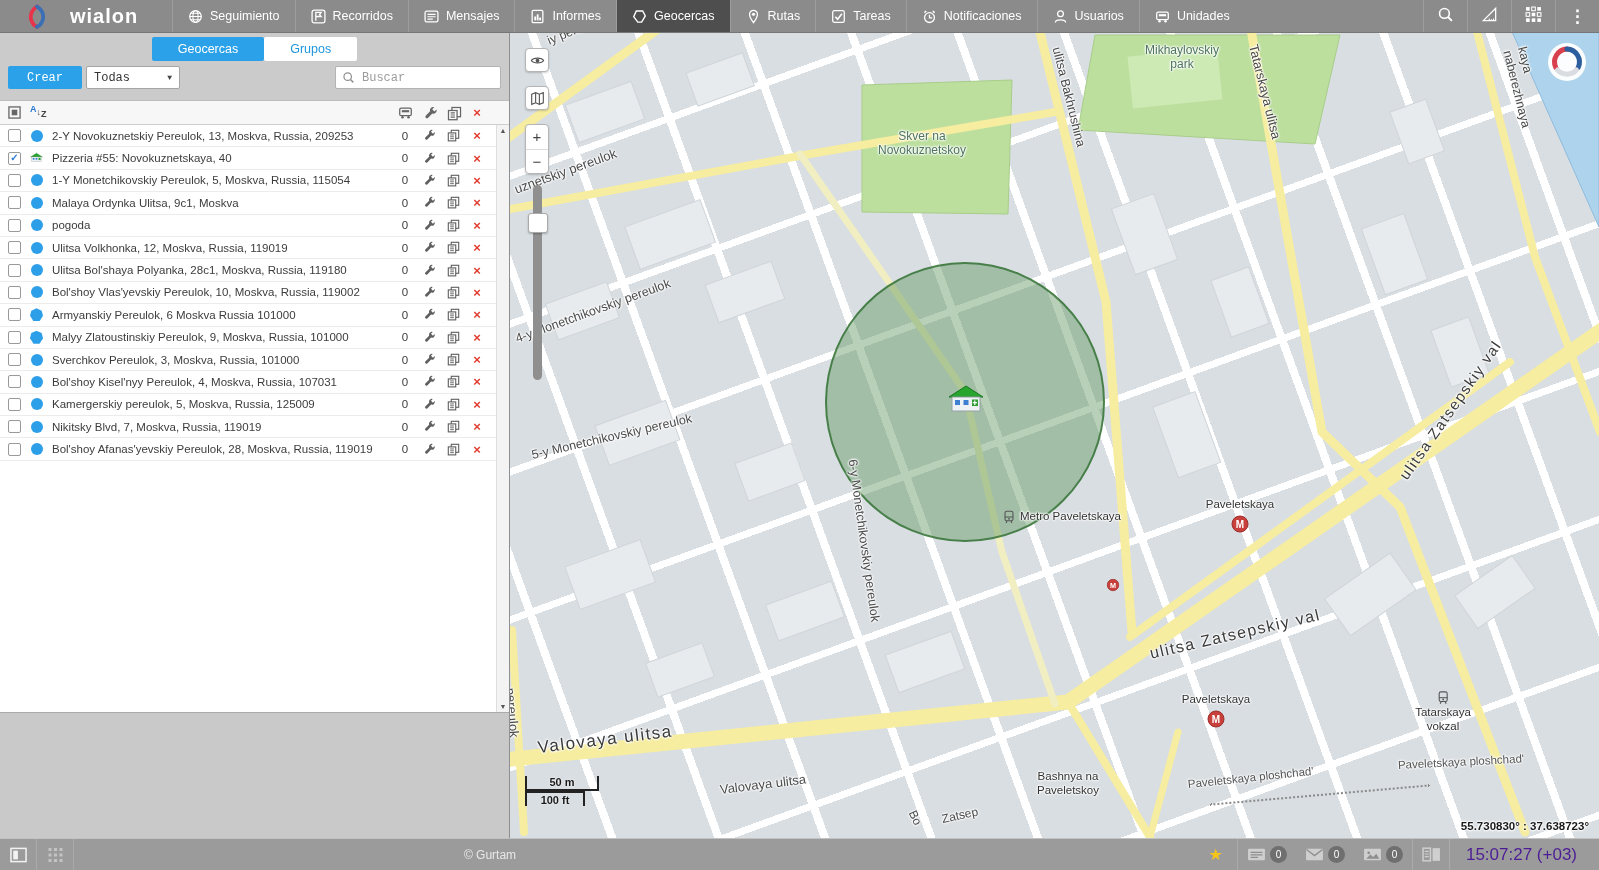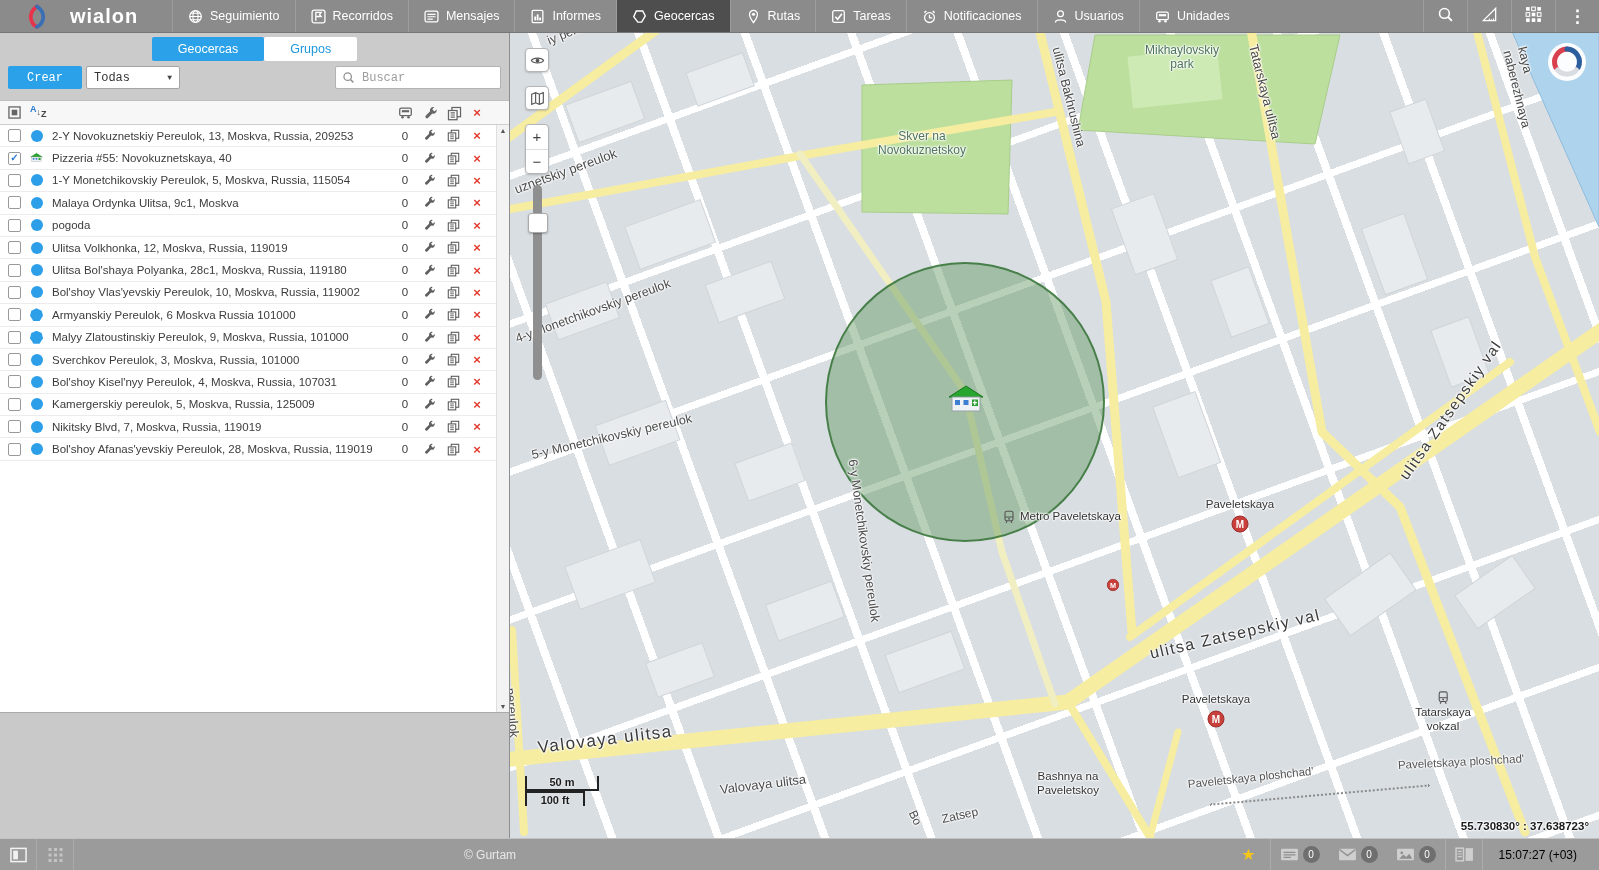--- a/index.html
+++ b/index.html
@@ -130,21 +130,21 @@
   .sb-btn.dim{color:#c4c4c4;}
   .sb-btn svg{width:17px;height:16px;}
   .copyright{position:absolute;left:430px;width:120px;text-align:center;font-size:12px;color:#e8e8e8;}
   .sb-right{margin-left:auto;display:flex;align-items:center;height:100%;}
   .sb-star{color:#f5c518;font-size:16px;padding:0 14px;cursor:pointer;}
   .sb-sep{width:1px;height:100%;background:#ababab;}
   .counter{display:flex;align-items:center;gap:4px;padding:0 9px;color:#cfcfcf;cursor:pointer;}
   .counter svg{width:19px;height:15px;}
   .badge{width:17px;height:17px;border-radius:50%;background:#6f6f6f;color:#fff;font-size:10px;
          display:flex;align-items:center;justify-content:center;}
-  .sb-time{font-size:12px;color:#000000;padding:0 22px 0 16px;}
+  .sb-time{font-size:17px;color:#4c1d95;padding:0 22px 0 16px;}
 </style>
 </head>
 <body>
 
 <div class="app">
 
   <header class="topnav">
     <div class="logo">
       <span style="width:22px;height:24px;display:inline-block;">
         <svg viewBox="0 0 26 30">

